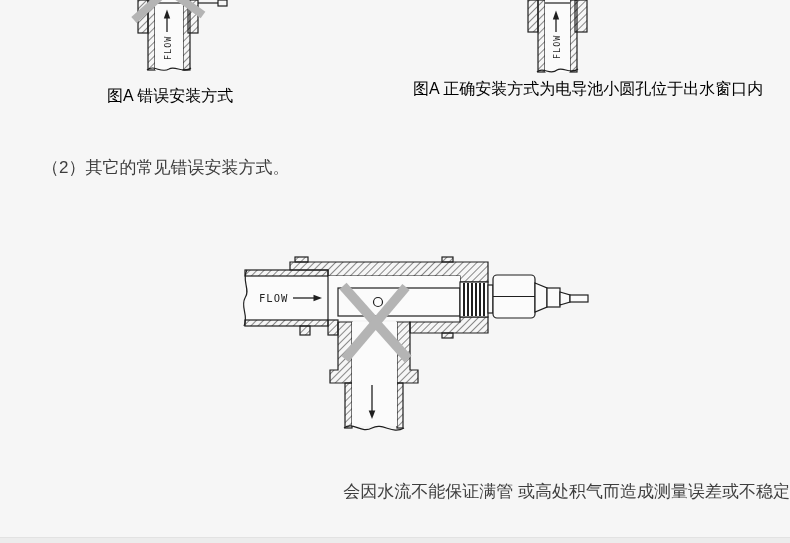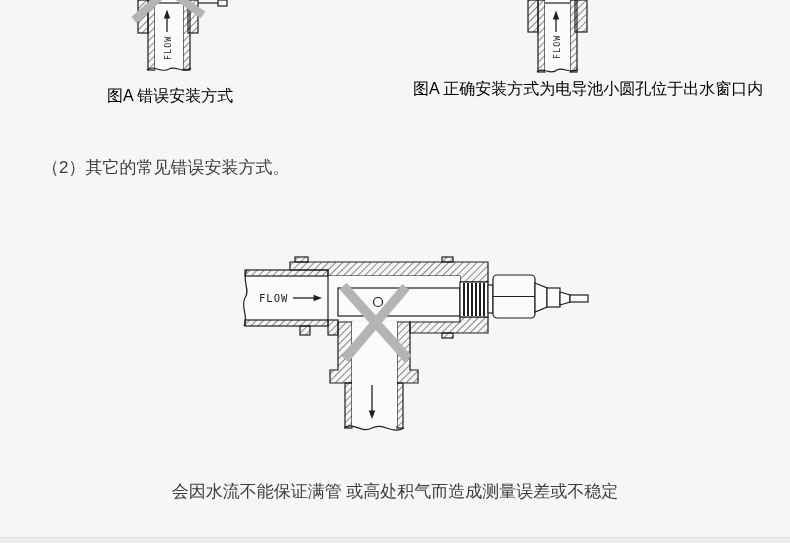--- a/index.html
+++ b/index.html
@@ -9,21 +9,21 @@
     font-family:"Liberation Sans","DejaVu Sans",sans-serif;
   }
   .abs{position:absolute;}
   .caption{
     color:#000000;font-size:16px;line-height:17px;white-space:nowrap;
   }
   .heading{
     color:#3d3d3d;font-size:17px;line-height:20px;white-space:nowrap;
   }
   .bottom-caption{
-    left:0;width:790px;text-align:center;color:#3e3e3e;font-size:17px;
+    left:0;width:790px;text-align:right;color:#3e3e3e;font-size:17px;
     line-height:18px;white-space:nowrap;
   }
   svg{display:block;overflow:visible;}
   .bottom-strip{
     left:0;bottom:0;width:790px;height:5px;background:#ececec;border-top:1px solid #e2e2e2;
   }
   text.flow{
     font-family:"DejaVu Sans Mono","Liberation Mono",monospace;
     fill:#222;letter-spacing:1px;
   }

